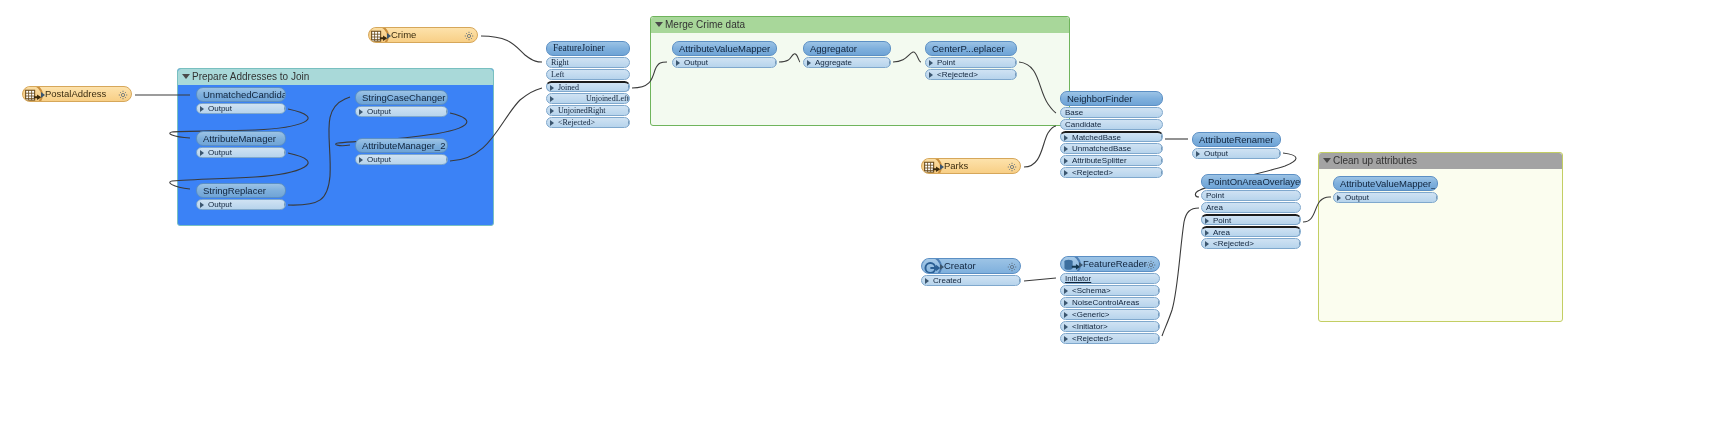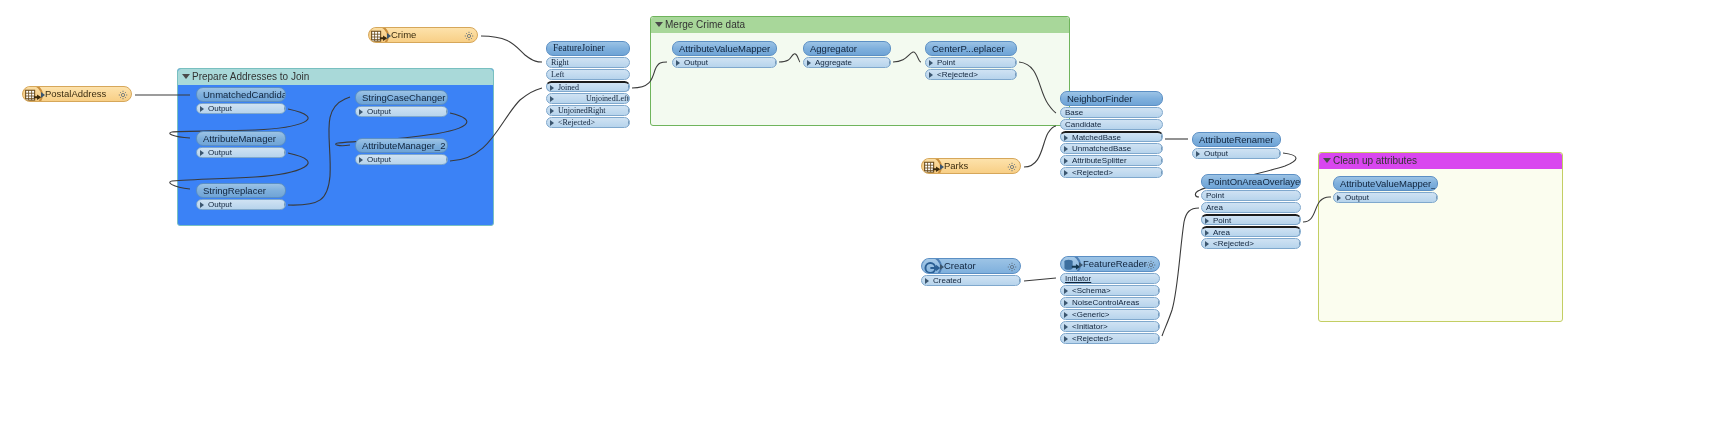--- a/index.html
+++ b/index.html
@@ -65,21 +65,21 @@
   <div id="bookmark-layer">
       <div class="bookmark" style="left: 177px; top: 68px; width: 317px; height: 158px; background: #3b82f6; border: 1px solid rgb(121, 192, 192);">
         <div class="bm-title" style="background: rgb(169, 217, 217);">Prepare Addresses to Join</div>
         <div class="bm-arrow"></div>
       </div>
       <div class="bookmark" style="left: 650px; top: 16px; width: 420px; height: 110px; background: rgb(243, 250, 240); border: 1px solid rgb(111, 180, 92);">
         <div class="bm-title" style="background: rgb(168, 215, 154);">Merge Crime data</div>
         <div class="bm-arrow"></div>
       </div>
       <div class="bookmark" style="left: 1318px; top: 152px; width: 245px; height: 170px; background: rgb(251, 253, 239); border: 1px solid rgb(195, 206, 99);">
-        <div class="bm-title" style="background: #d946ef;">Clean up attributes</div>
+        <div class="bm-title" style="background: #a3a3a3;">Clean up attributes</div>
         <div class="bm-arrow"></div>
       </div>
     </div>
 
   <svg id="wires" viewBox="0 0 1717 437" xmlns="http://www.w3.org/2000/svg">
     <g fill="none" stroke="#3a3a3a" stroke-width="1.1">
 
       <path d="M135,95 L190,95"></path>
 
       <path d="M288,109 C 330,118 300,128 255,130 C 215,131 178,131 172,132 C 166,133 172,137 190,138"></path>

